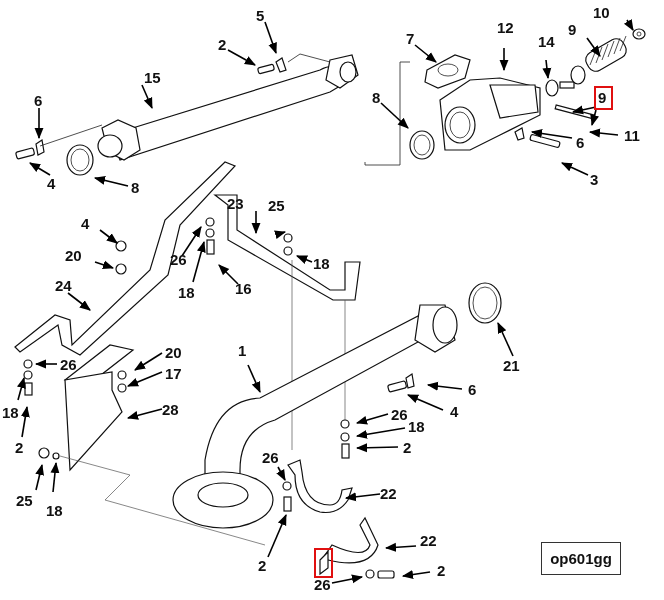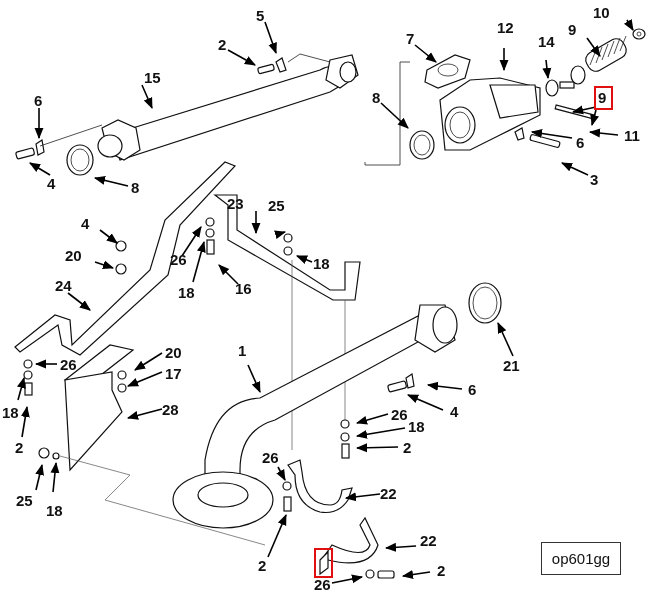--- a/index.html
+++ b/index.html
@@ -1,20 +1,20 @@
 <!DOCTYPE html>
 <html><head>
 <meta charset="utf-8">
 <style>
   html, body { margin:0; padding:0; background:#ffffff; }
   body { width:664px; height:600px; position:relative; overflow:hidden; font-family:"Liberation Sans", sans-serif; }
   #diagram { position:absolute; left:0; top:0; width:664px; height:600px; }
   .lbl { position:absolute; font-family:"Liberation Sans", sans-serif; font-weight:bold; font-size:15px; color:#111; line-height:1; white-space:nowrap; }
   .callout-box { position:absolute; border:2.5px solid #e01010; box-sizing:border-box; }
-  #ref-box { position:absolute; left:541px; top:542px; width:80px; height:33px; border:1.5px solid #333; box-sizing:border-box; display:flex; align-items:center; justify-content:center; font-family:"Liberation Sans", sans-serif; font-weight:normal; font-size:15px; color:#111; background:#fff; }
+  #ref-box { position:absolute; left:541px; top:542px; width:80px; height:33px; border:1.5px solid #333; box-sizing:border-box; display:flex; align-items:center; justify-content:center; font-family:"Liberation Sans", sans-serif; font-weight:bold; font-size:15px; color:#111; background:#fff; }
   svg .part { fill:#fff; stroke:#111; stroke-width:1.2; }
   svg .thin { fill:none; stroke:#222; stroke-width:0.8; }
   svg .arrow { stroke:#000; stroke-width:1.6; fill:none; }
   svg .dash { fill:none; stroke:#555; stroke-width:0.7; }
 </style>
 </head>
 <body>
 
 <svg id="diagram" viewBox="0 0 664 600" xmlns="http://www.w3.org/2000/svg">
   <defs>

